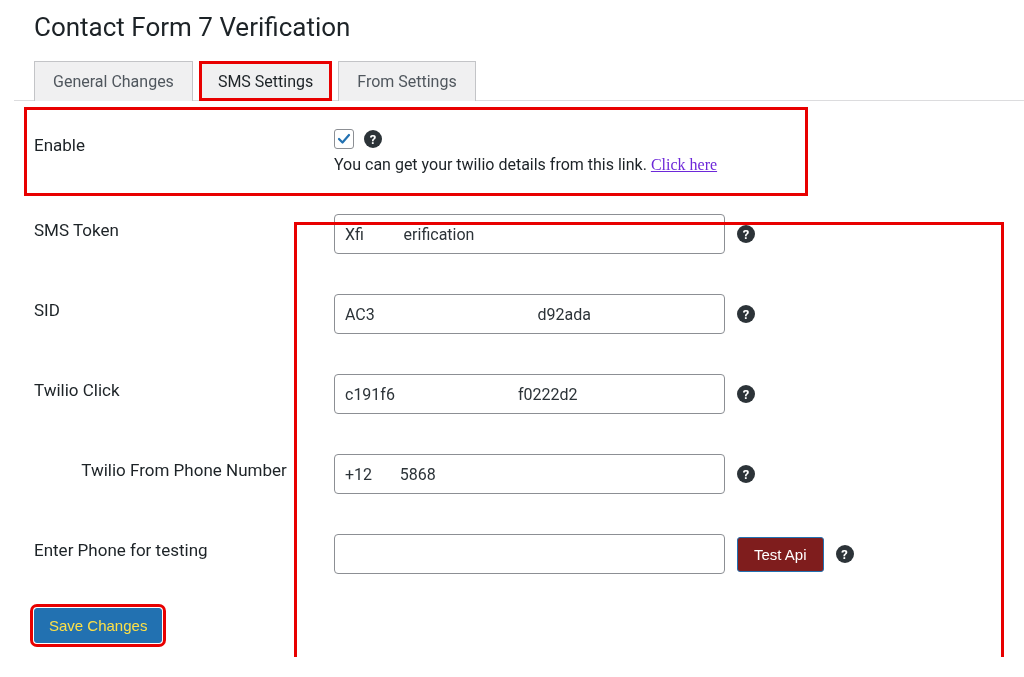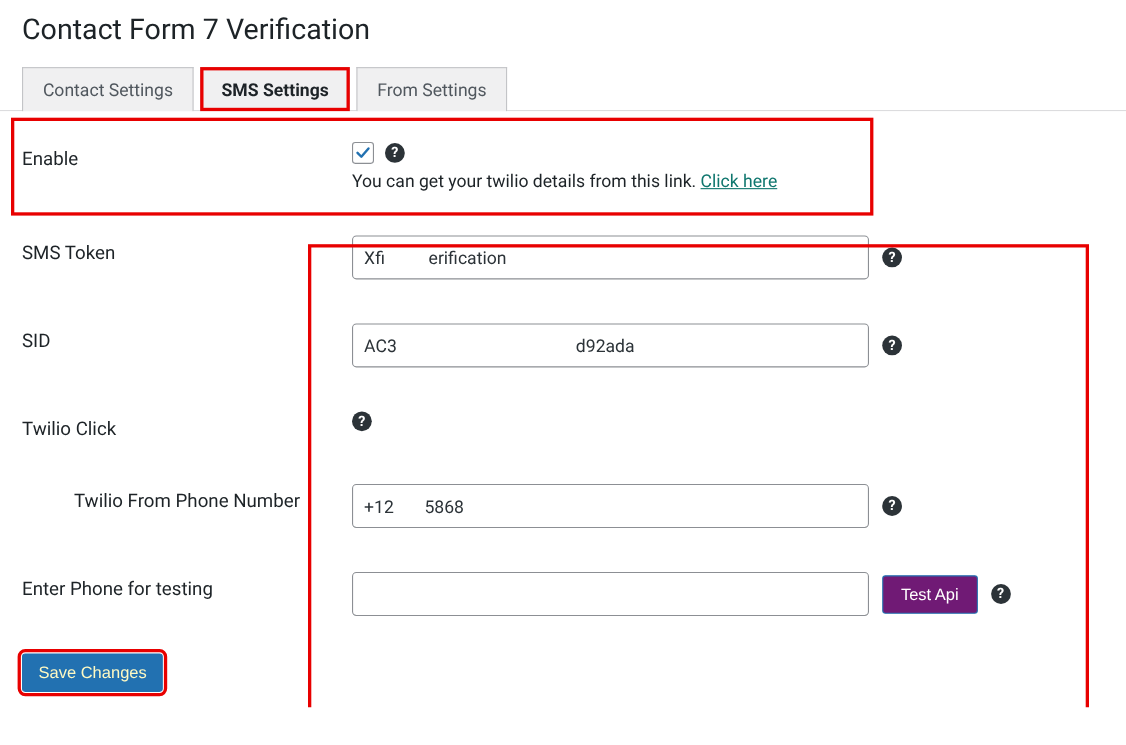--- a/index.html
+++ b/index.html
@@ -31,21 +31,21 @@
       background: #f0f0f1;
       color: #50575e;
       font-size: 16px;
       cursor: pointer;
       position: relative;
       top: 1px;
     }
     .tab.highlight {
       outline: 3px solid #e80000;
       outline-offset: -3px;
-      font-weight: 700;
+      font-weight: 400;
       color: #1d2327;
     }
     .form-area { padding-top: 8px; }
     .field-row {
       display: flex;
       align-items: flex-start;
       padding: 20px 0;
     }
     .field-label {
       width: 300px;
@@ -59,21 +59,21 @@
       align-items: center;
       gap: 12px;
       flex: 1;
     }
     .field-control .col {
       display: flex;
       flex-direction: column;
       gap: 6px;
     }
     input[type="text"] {
-      width: 470px;
+      width: 391px;
       height: 40px;
       border: 1px solid #8c8f94;
       border-radius: 4px;
       padding: 0 10px;
       font-size: 16px;
       font-family: inherit;
       color: #2c3338;
       background: #fff;
     }
     .checkbox {
@@ -100,37 +100,38 @@
       font-size: 13px;
       font-weight: 700;
       cursor: help;
       flex-shrink: 0;
     }
     .hint-text {
       font-size: 16px;
       color: #1d2327;
     }
     .link {
-      color: #0f766e;
+      color: #6d28d9;
       text-decoration: underline;
       cursor: pointer;
+      font-family: Liberation Serif, serif;
     }
     .btn-primary {
-      background: #701a75;
+      background: #7f1d1d;
       border: 1px solid #2271b1;
       color: #fff;
       padding: 8px 16px;
       font-size: 15px;
       border-radius: 3px;
       cursor: pointer;
     }
     .save-btn {
       background: #2271b1;
       border: 1px solid #2271b1;
-      color: #fef9c3;
+      color: #fde047;
       padding: 8px 14px;
       font-size: 15px;
       border-radius: 3px;
       cursor: pointer;
       outline: 3px solid #e80000;
       outline-offset: 1px;
     }
     .save-row { padding: 14px 0; }
     .red-box-enable {
       outline: 3px solid #e80000;
@@ -141,31 +142,31 @@
     }
     .red-box-main {
       position: absolute;
       left: 260px;
       top: 210px;
       width: 710px;
       height: 445px;
       border: 3px solid #e80000;
       pointer-events: none;
     }
-    .wrapper { position: relative; }
+    .wrapper { position: relative; margin-left: 14px; }
   </style>
 </head>
 <body>
 
 <div class="wrapper">
 
 <h1 class="page-title">Contact Form 7 Verification</h1>
 
 <div class="tabs">
-  <div class="tab">Contact Settings</div>
+  <div class="tab">General Changes</div>
   <div class="tab highlight">SMS Settings</div>
   <div class="tab">From Settings</div>
 </div>
 
 <div class="form-area">
 
   <div class="field-row red-box-enable">
     <div class="field-label">Enable</div>
     <div class="field-control" style="align-items:flex-start;">
       <div class="col">
@@ -196,20 +197,21 @@
     <div class="field-label">SID</div>
     <div class="field-control">
       <input type="text" value="AC3                                         d92ada" style="">
       <span class="help-icon">?</span>
     </div>
   </div>
 
   <div class="field-row">
     <div class="field-label">Twilio Click</div>
     <div class="field-control">
+      <input type="text" value="c191f6                               f0222d2" style="">
       <span class="help-icon">?</span>
     </div>
   </div>
 
   <div class="field-row">
     <div class="field-label" style="white-space:nowrap;text-align:center;">Twilio From Phone Number</div>
     <div class="field-control">
       <input type="text" value="+12       5868" style="">
       <span class="help-icon">?</span>
     </div>

